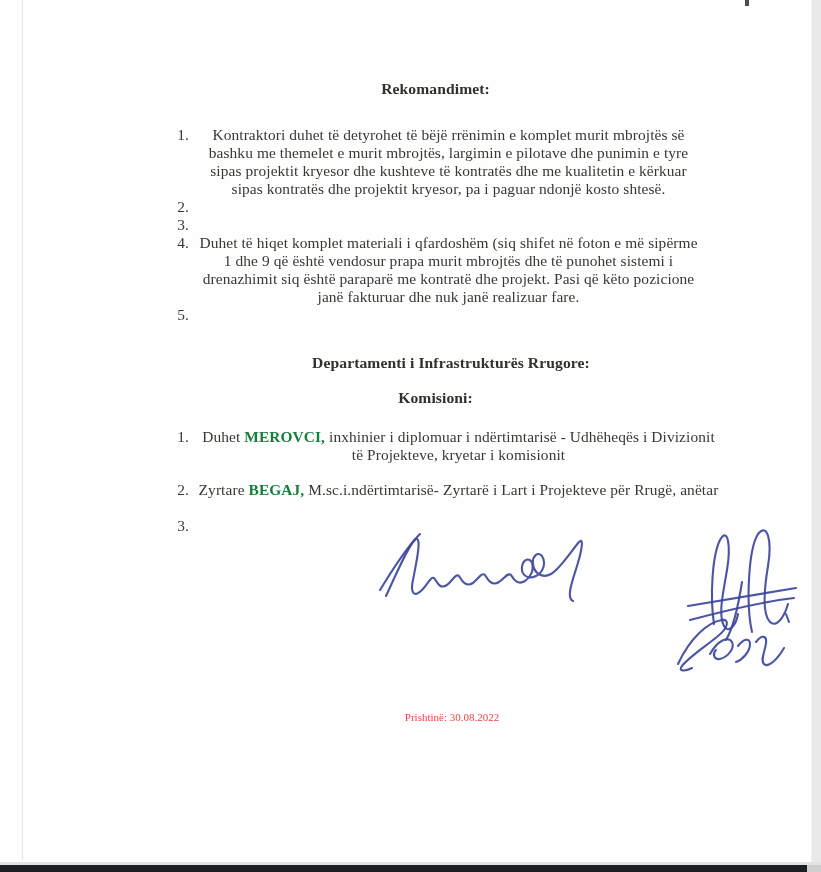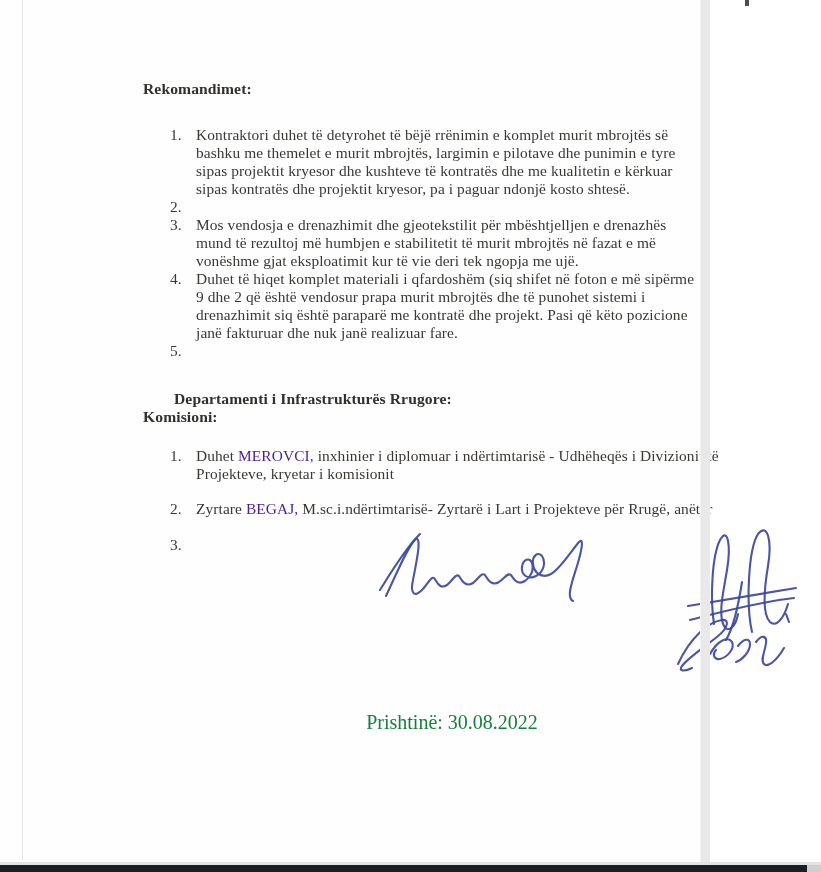--- a/index.html
+++ b/index.html
@@ -4,22 +4,23 @@
 <style>
   html, body {
     margin: 0; padding: 0;
     width: 821px; height: 872px;
     background: #ffffff;
     font-family: "Liberation Serif", "DejaVu Serif", serif;
     overflow: hidden;
   }
   .page {
     position: absolute; left: 0; top: 0;
-    width: 710px; height: 872px;
+    width: 821px; height: 872px;
     background: #fefefe;
+    text-align: center;
   }
   
   .left-fold-line {
     position: absolute; left: 22px; top: 0;
     width: 1px; height: 860px; background: #e6e6e6;
   }
   .right-scan-strip {
     position: absolute; right: 0; top: 0;
     width: 9px; height: 872px; background: #e9e9e9;
     border-left: 1px solid #f3f3f3;
@@ -59,30 +60,30 @@
   .row { display: flex; align-items: flex-start; }
   .row .num {
     flex: 0 0 26px;
     padding-left: 0;
     margin-left: 27px;
   }
   .row .txt { width: 505px; }
   .member-row { margin-top: 18px; }
   .member-row .txt { width: 525px; }
   .dept-heading { margin-top: 30px; margin-left: 31px; }
-  .commission-heading { margin-top: 0; }
+  .commission-heading { margin-top: 17px; }
   .member-list { margin-top: 21px; }
   .member-row.first { margin-top: 0; }
   .member-row.second { margin-top: 17px; }
-  b.surname { font-weight: normal; color: #4c1d95; }
+  b.surname { font-weight: bold; color: #15803d; }
   .footer-date {
     position: absolute; left: 452px; top: 711px;
     transform: translateX(-50%);
-    color: #15803d;
-    font-size: 20px;
+    color: #ef4444;
+    font-size: 11px;
     white-space: nowrap;
   }
   
   .sig { position: absolute; pointer-events: none; }
   .sig path {
     fill: none;
     stroke: #3c479c;
     stroke-width: 2.1;
     stroke-linecap: round;
     stroke-linejoin: round;
@@ -107,25 +108,24 @@
     <div class="rec-list">
       <div class="row">
         <span class="num">1.</span>
         <span class="txt">Kontraktori duhet të detyrohet të bëjë rrënimin e komplet murit mbrojtës së bashku me themelet e murit mbrojtës, largimin e pilotave dhe punimin e tyre sipas projektit kryesor dhe kushteve të kontratës dhe me kualitetin e kërkuar sipas kontratës dhe projektit kryesor, pa i paguar ndonjë kosto shtesë.</span>
       </div>
       <div class="row">
         <span class="num">2.</span>
       </div>
       <div class="row">
         <span class="num">3.</span>
-        <span class="txt">Mos vendosja e drenazhimit dhe gjeotekstilit për mbështjelljen e drenazhës mund të rezultoj më humbjen e stabilitetit të murit mbrojtës në fazat e më vonëshme gjat eksploatimit kur të vie deri tek ngopja me ujë.</span>
       </div>
       <div class="row">
         <span class="num">4.</span>
-        <span class="txt">Duhet të hiqet komplet materiali i qfardoshëm (siq shifet në foton e më sipërme 9 dhe 2 që është vendosur prapa murit mbrojtës dhe të punohet sistemi i drenazhimit siq është paraparë me kontratë dhe projekt. Pasi që këto pozicione janë fakturuar dhe nuk janë realizuar fare.</span>
+        <span class="txt">Duhet të hiqet komplet materiali i qfardoshëm (siq shifet në foton e më sipërme 1 dhe 9 që është vendosur prapa murit mbrojtës dhe të punohet sistemi i drenazhimit siq është paraparë me kontratë dhe projekt. Pasi që këto pozicione janë fakturuar dhe nuk janë realizuar fare.</span>
       </div>
       <div class="row">
         <span class="num">5.</span>
       </div>
     </div>
 
     <div class="heading dept-heading">Departamenti i Infrastrukturës Rrugore:</div>
 
     <div class="heading commission-heading">Komisioni:</div>
 

